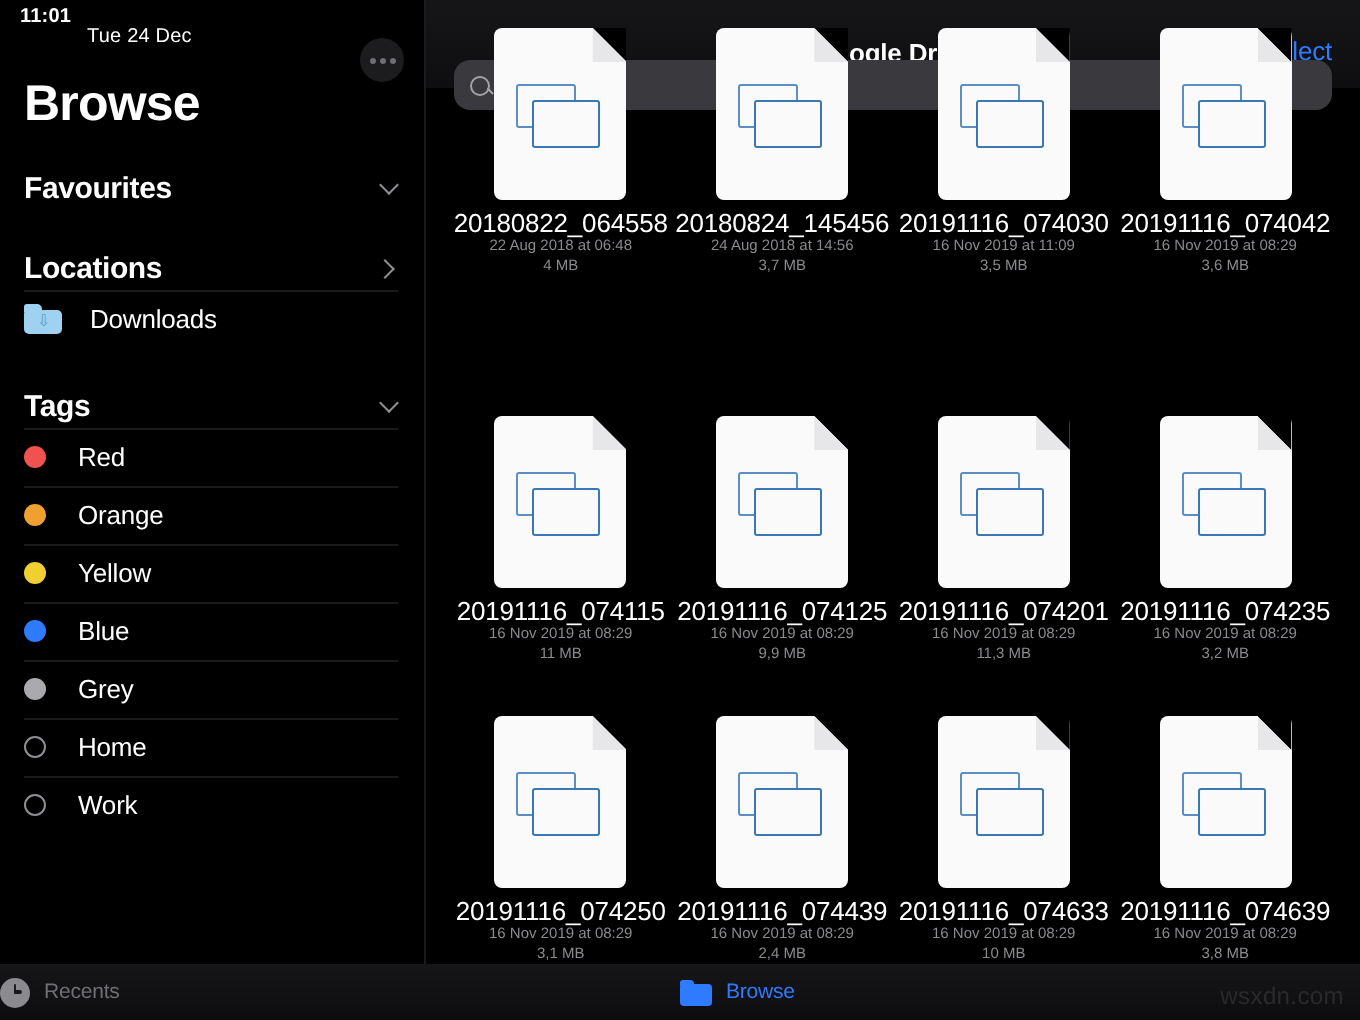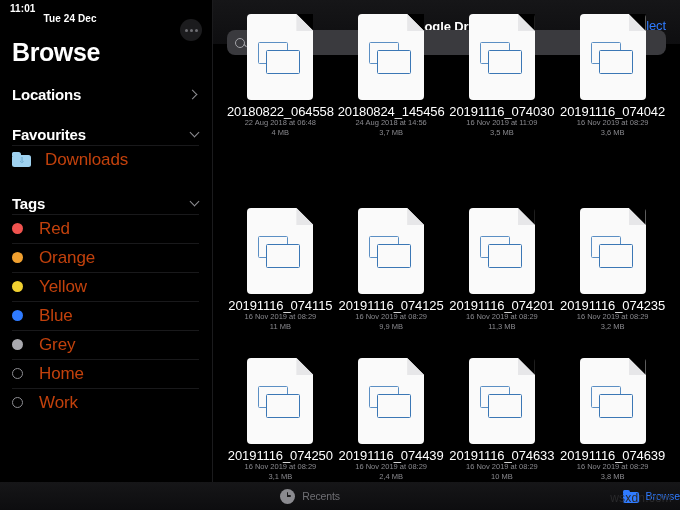--- a/index.html
+++ b/index.html
@@ -17,21 +17,21 @@
     border-right:1px solid #1b1b1d;
     position:relative; flex:0 0 213px;
     overflow:hidden;
   }
   .statusbar {
     height:16px; display:flex; align-items:center;
     padding:0 8px 0 10px; font-size:10px; font-weight:bold;
     letter-spacing:.1px; color:#fff;
   }
   .status-time { margin-right:8px; }
-  .status-date { font-weight:bold;margin-top:20px; }
+  .status-date { font-weight:normal;margin-top:20px; }
 
   .more-btn {
     position:absolute; top:19px; right:10px;
     width:22px; height:22px; border-radius:50%;
     background:#1c1c1e; display:flex; align-items:center;
     justify-content:center; gap:2px;
   }
   .more-btn i { width:3px; height:3px; border-radius:50%; background:#6e6e73; display:block; }
 
   .browse-title {
@@ -52,21 +52,21 @@
   .chev.right { transform:rotate(-45deg); margin-right:2px; }
 
   .row {
     height:29px; display:flex; align-items:center;
     padding-left:12px; position:relative;
   }
   .row + .row::before, .row.sep::before {
     content:""; position:absolute; top:0; left:12px; right:13px;
     height:1px; background:#19191b;
   }
-  .row .label { font-size:17px; color:#c2410c; letter-spacing:-.1px; }
+  .row .label { font-size:13px; color:#ffffff; letter-spacing:-.1px; }
 
   .dot { width:11px; height:11px; border-radius:50%; margin-right:16px; flex:0 0 11px; }
   .dot.hollow { background:transparent; border:1.3px solid #8e8e93; }
 
   
   .folder-ico {
     width:19px; height:15px; margin-right:14px; position:relative; flex:0 0 19px;
   }
   .folder-ico .body {
     position:absolute; bottom:0; left:0; width:19px; height:12.5px;
@@ -145,21 +145,21 @@
 
   .fname { font-size:13px; color:#fff; letter-spacing:-.1px; line-height:12px; }
   .fmeta { font-size:7.5px; color:#8a8a8f; line-height:10px; text-align:center; }
 
   
   .tabbar {
     position:absolute; bottom:0; left:0; right:0; height:28px;
     background:linear-gradient(180deg,#161618 0%,#0d0d0f 100%);
     display:flex; align-items:center;
   }
-  .tab { flex:1; display:flex; align-items:center; justify-content:flex-end; gap:7px; }
+  .tab { flex:1; display:flex; align-items:center; justify-content:flex-start; gap:7px; }
   .tab .tlabel { font-size:10.5px; letter-spacing:-.1px; }
   .tab.inactive .tlabel { color:#6f6f74; }
   .tab.active .tlabel { color:#2f7bff; }
 
   .clock-ico {
     width:15px; height:15px; border-radius:50%; background:#8a8a8f;
     position:relative; flex:0 0 15px;
   }
   .clock-ico::before, .clock-ico::after {
     content:""; position:absolute; background:#1b1b1d; border-radius:1px;
@@ -214,27 +214,27 @@
 
     <div class="more-btn">
       <i></i>
       <i></i>
       <i></i>
     </div>
 
     <div class="browse-title">Browse</div>
 
     <div class="sec-head">
+      <span class="t">Favourites</span>
+      <span class="chev down"></span>
+    </div>
+
+    <div class="sec-head">
       <span class="t">Locations</span>
       <span class="chev right"></span>
-    </div>
-
-    <div class="sec-head">
-      <span class="t">Favourites</span>
-      <span class="chev down"></span>
     </div>
     <div class="row sep">
       <span class="folder-ico">
         <span class="tab"></span>
           <span class="body"></span>
           <span class="arrow">⇩</span>
       </span>
       <span class="label">Downloads</span>
     </div>
 

